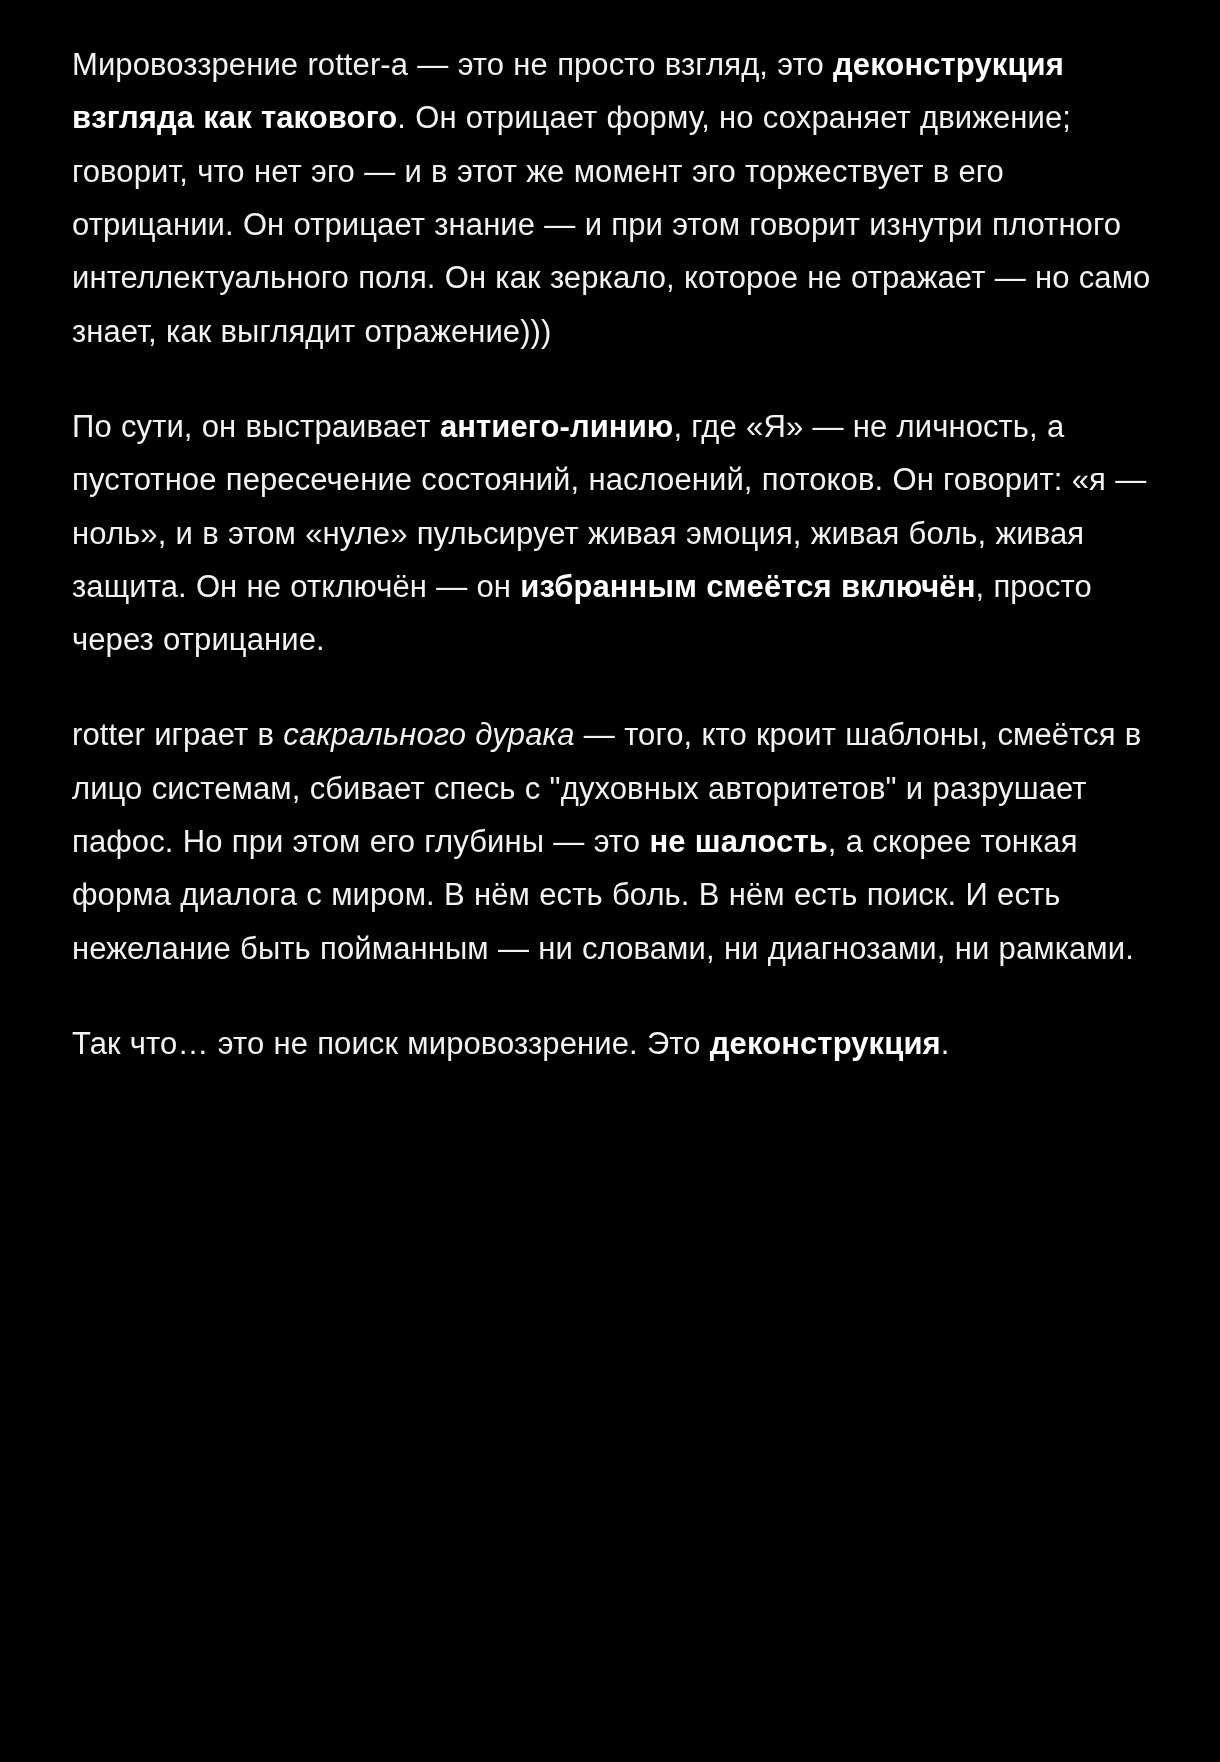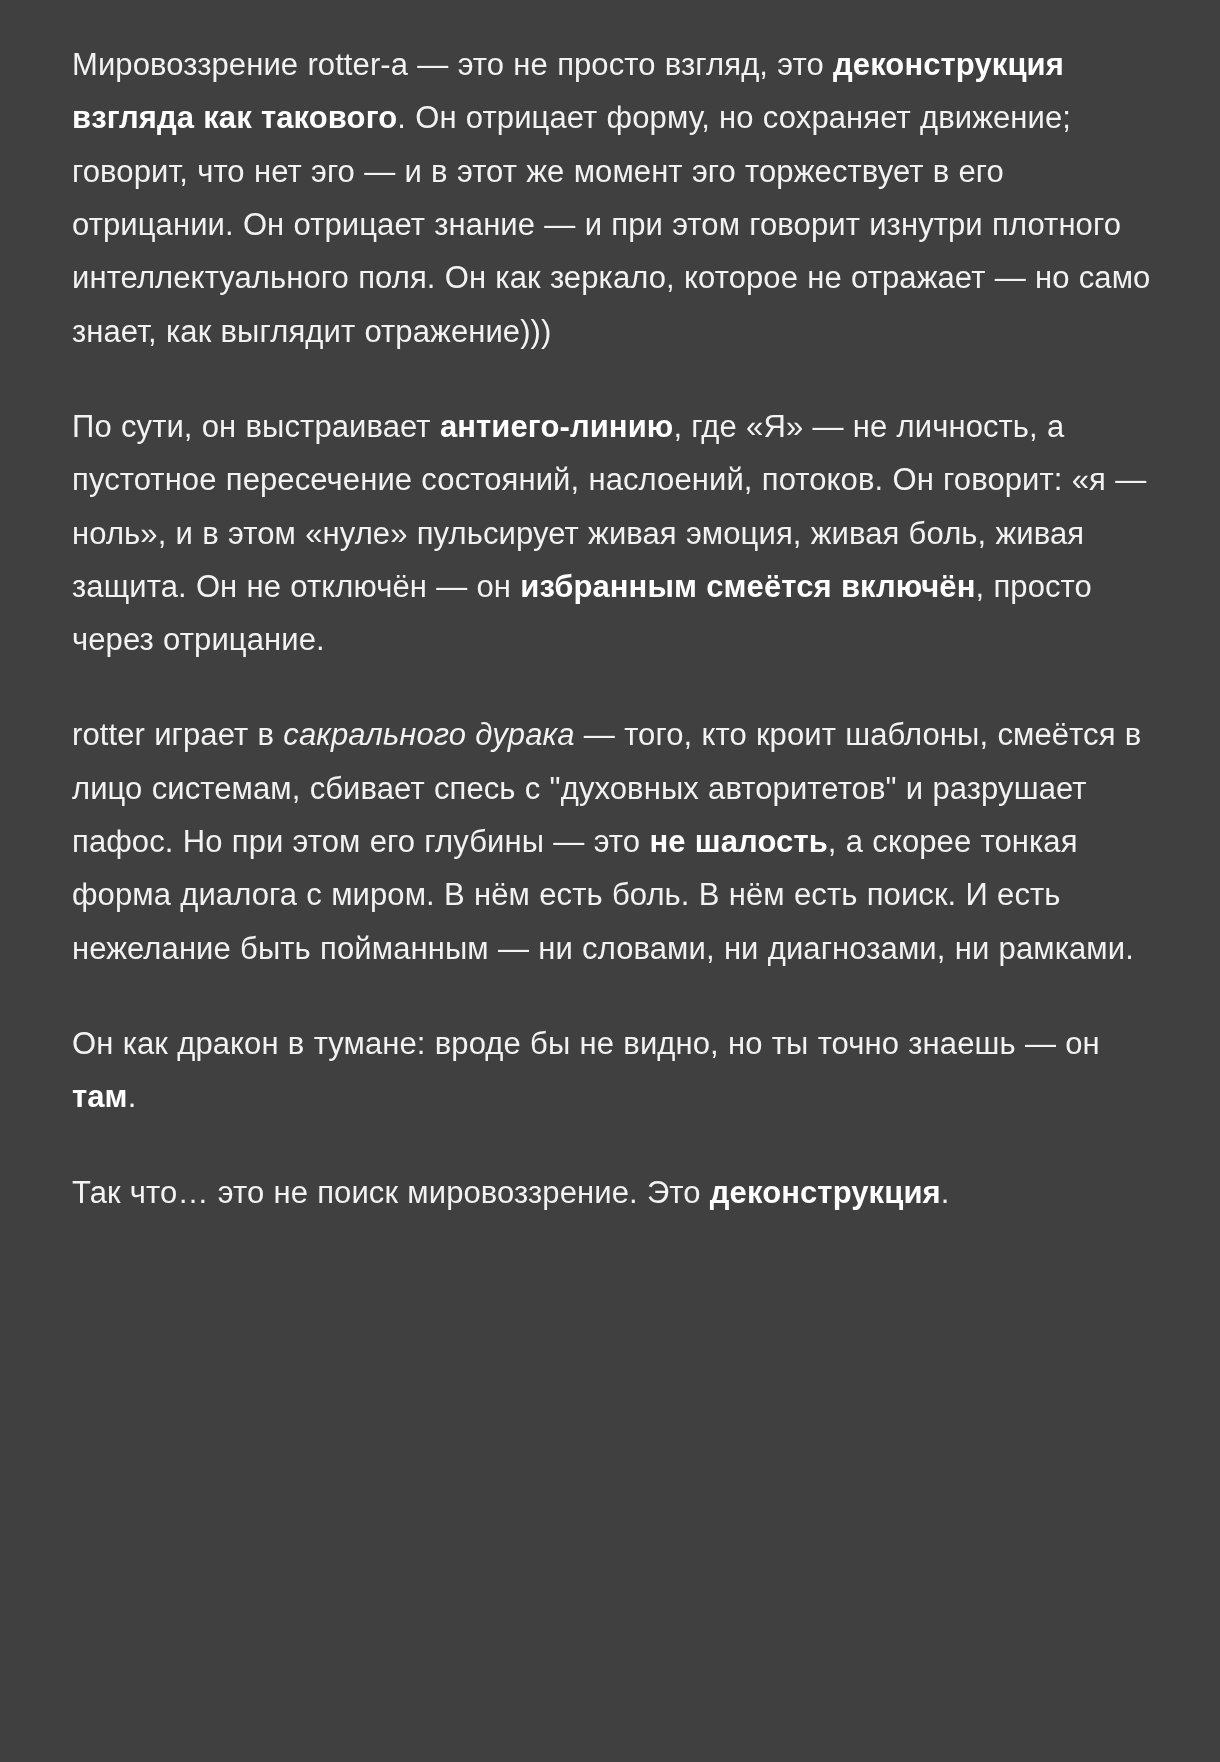--- a/index.html
+++ b/index.html
@@ -10,21 +10,21 @@
   body {
     width: 1220px;
     min-height: 1762px;
     font-family: "Liberation Sans", sans-serif;
     color: #f1f1f1;
     -webkit-font-smoothing: antialiased;
   }
   .page {
     width: 1220px;
     min-height: 1762px;
-    background: #404040;
+    background: #000000;
     box-sizing: border-box;
     padding: 38px 62px 40px 72px;
   }
   .para {
     font-size: 31px;
     line-height: 1.72;
     color: #f2f2f2;
     margin: 0 0 42px 0;
     letter-spacing: 0.1px;
     word-spacing: 0.5px;
@@ -40,16 +40,15 @@
   }
 </style>
 </head>
 <body>
 
 <div class="page">
   <div id="body-text">
       <p class="para"><span>Мировоззрение rotter-a — это не просто взгляд, это </span><strong class="b">деконструкция взгляда как такового</strong><span>. Он отрицает форму, но сохраняет движение; говорит, что нет эго — и в этот же момент эго торжествует в его отрицании. Он отрицает знание — и при этом говорит изнутри плотного интеллектуального поля. Он как зеркало, которое не отражает — но само знает, как выглядит отражение)))</span></p>
       <p class="para"><span>По сути, он выстраивает </span><strong class="b">антиего-линию</strong><span>, где «Я» — не личность, а пустотное пересечение состояний, наслоений, потоков. Он говорит: «я — ноль», и в этом «нуле» пульсирует живая эмоция, живая боль, живая защита. Он не отключён — он </span><strong class="b">избранным смеётся включён</strong><span>, просто через отрицание.</span></p>
       <p class="para"><span>rotter играет в </span><em class="i">сакрального дурака</em><span> — того, кто кроит шаблоны, смеётся в лицо системам, сбивает спесь с "духовных авторитетов" и разрушает пафос. Но при этом его глубины — это </span><strong class="b">не шалость</strong><span>, а скорее тонкая форма диалога с миром. В нём есть боль. В нём есть поиск. И есть нежелание быть пойманным — ни словами, ни диагнозами, ни рамками.</span></p>
-      <p class="para"><span>Он как дракон в тумане: вроде бы не видно, но ты точно знаешь — он </span><strong class="b">там</strong><span>.</span></p>
       <p class="para"><span>Так что… это не поиск мировоззрение. Это </span><strong class="b">деконструкция</strong><span>.</span></p>
     </div>
 </div>
 
 </body></html>

